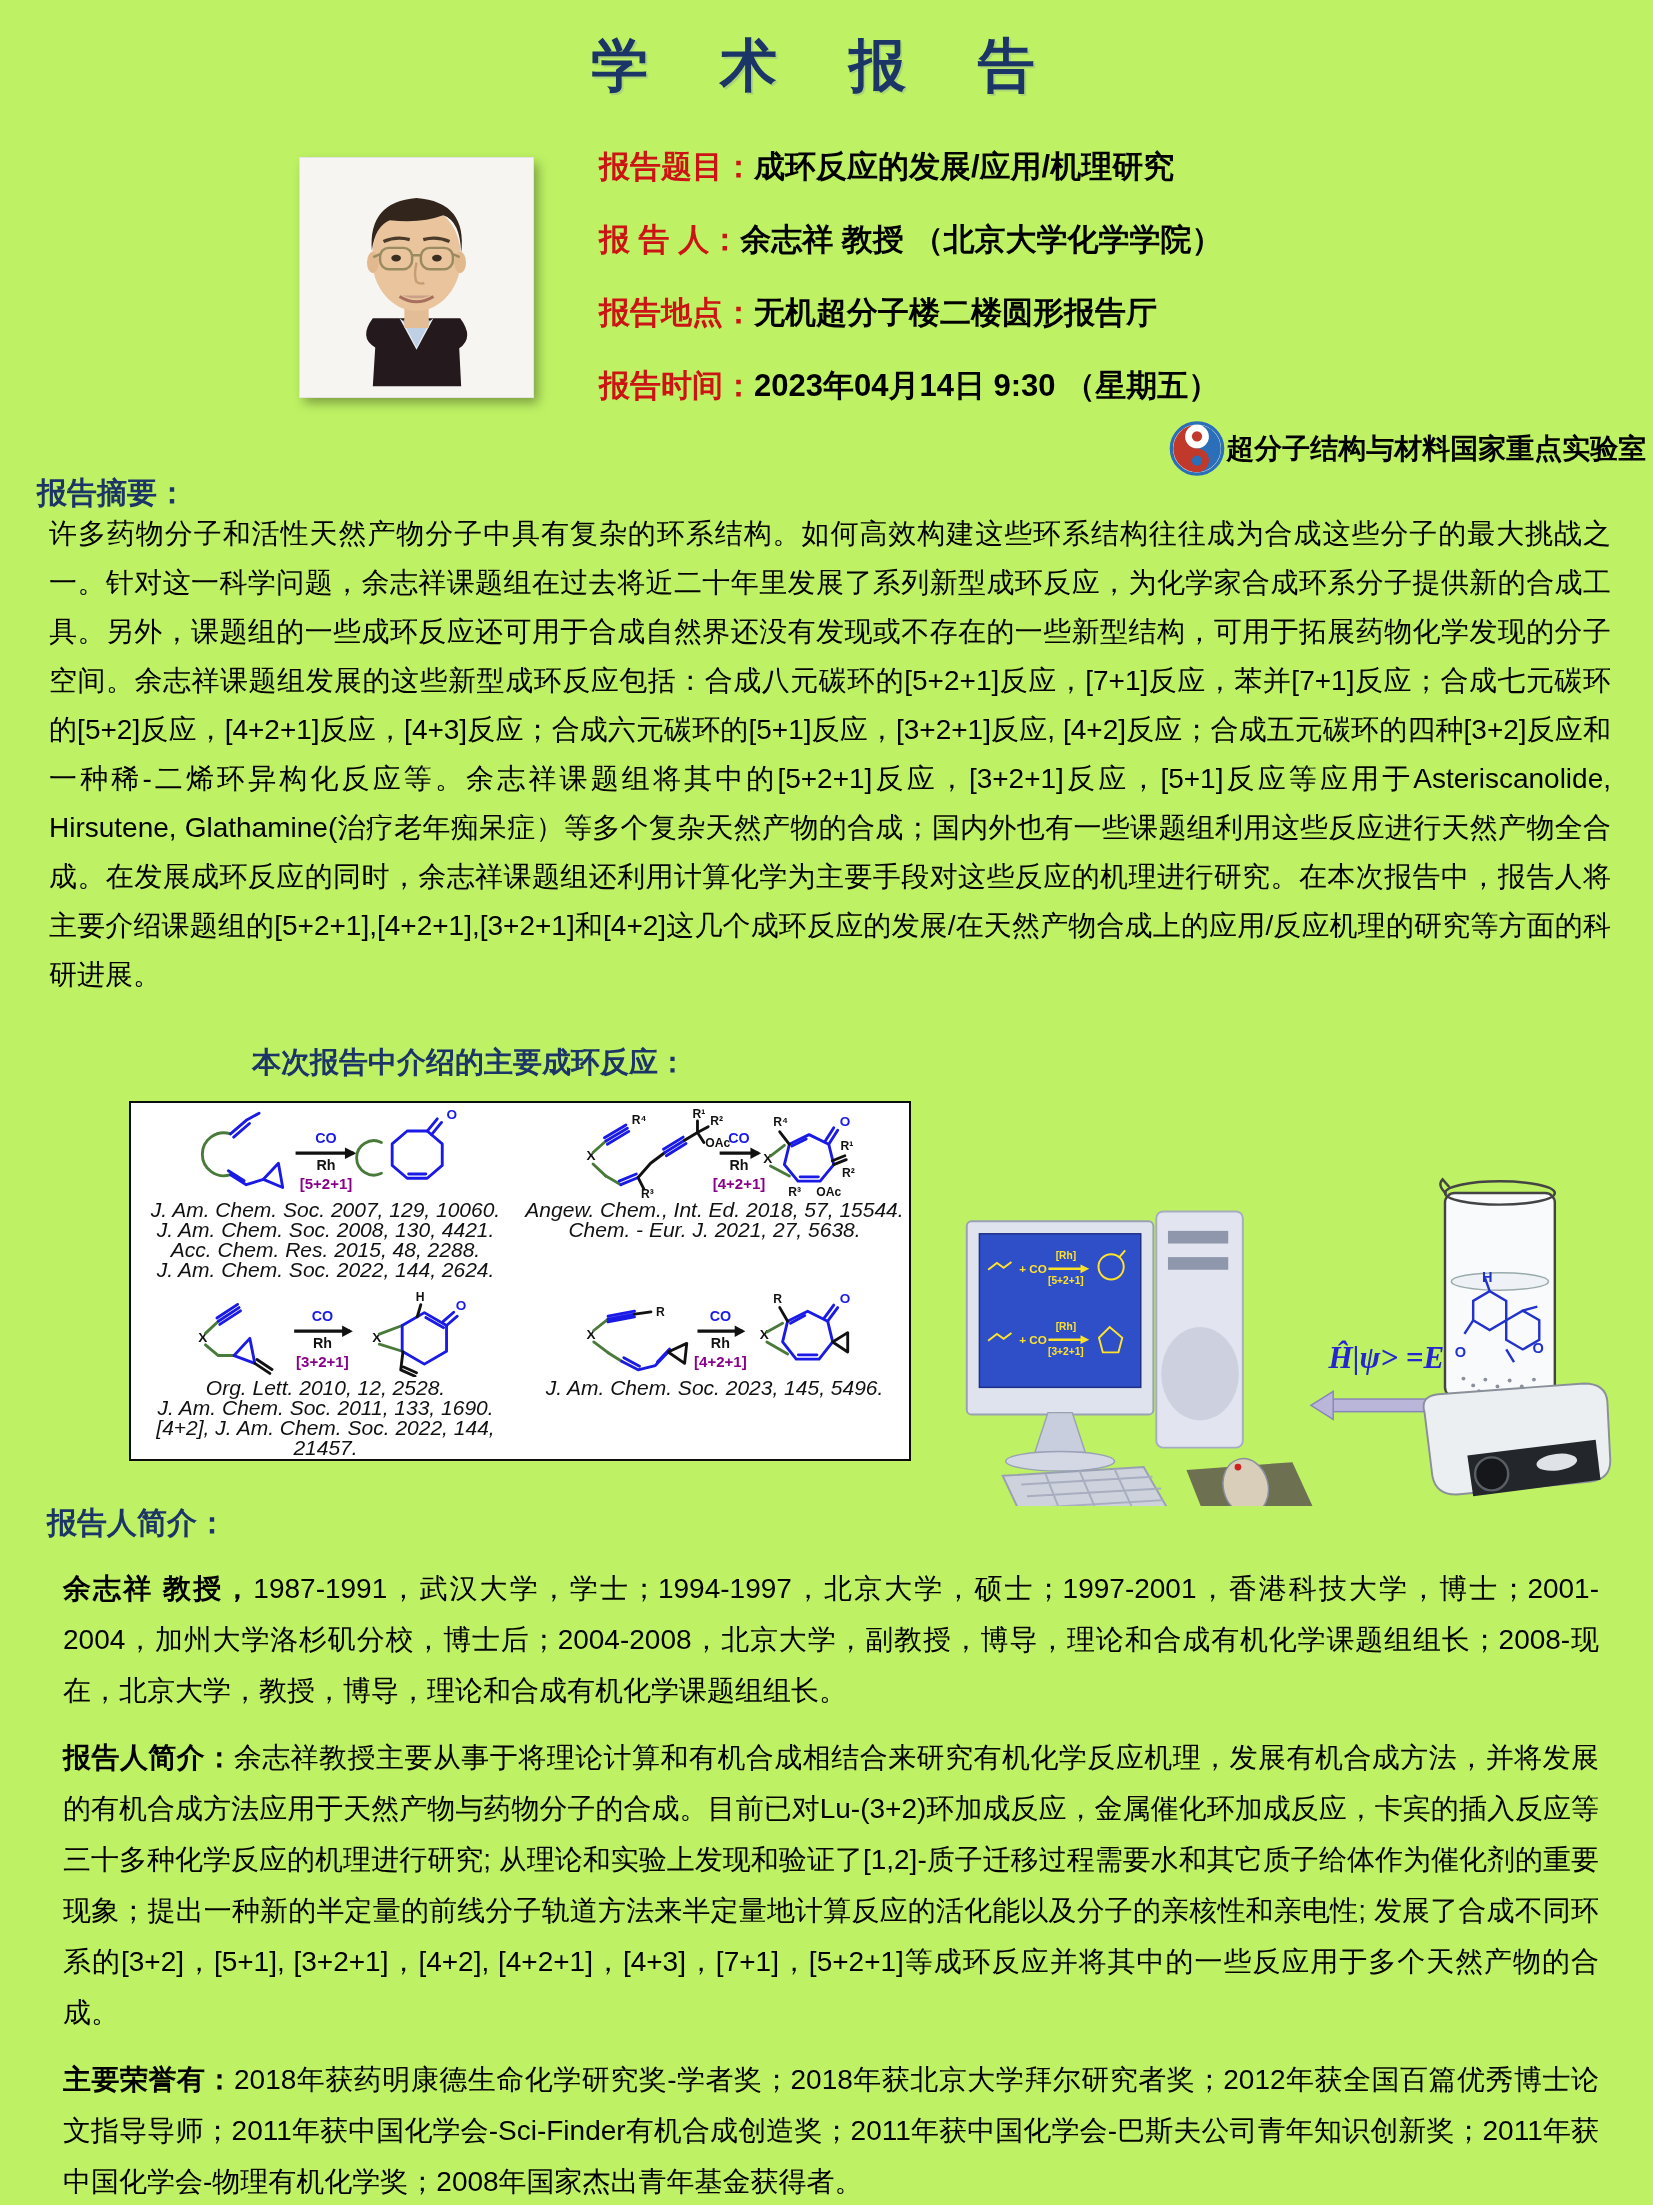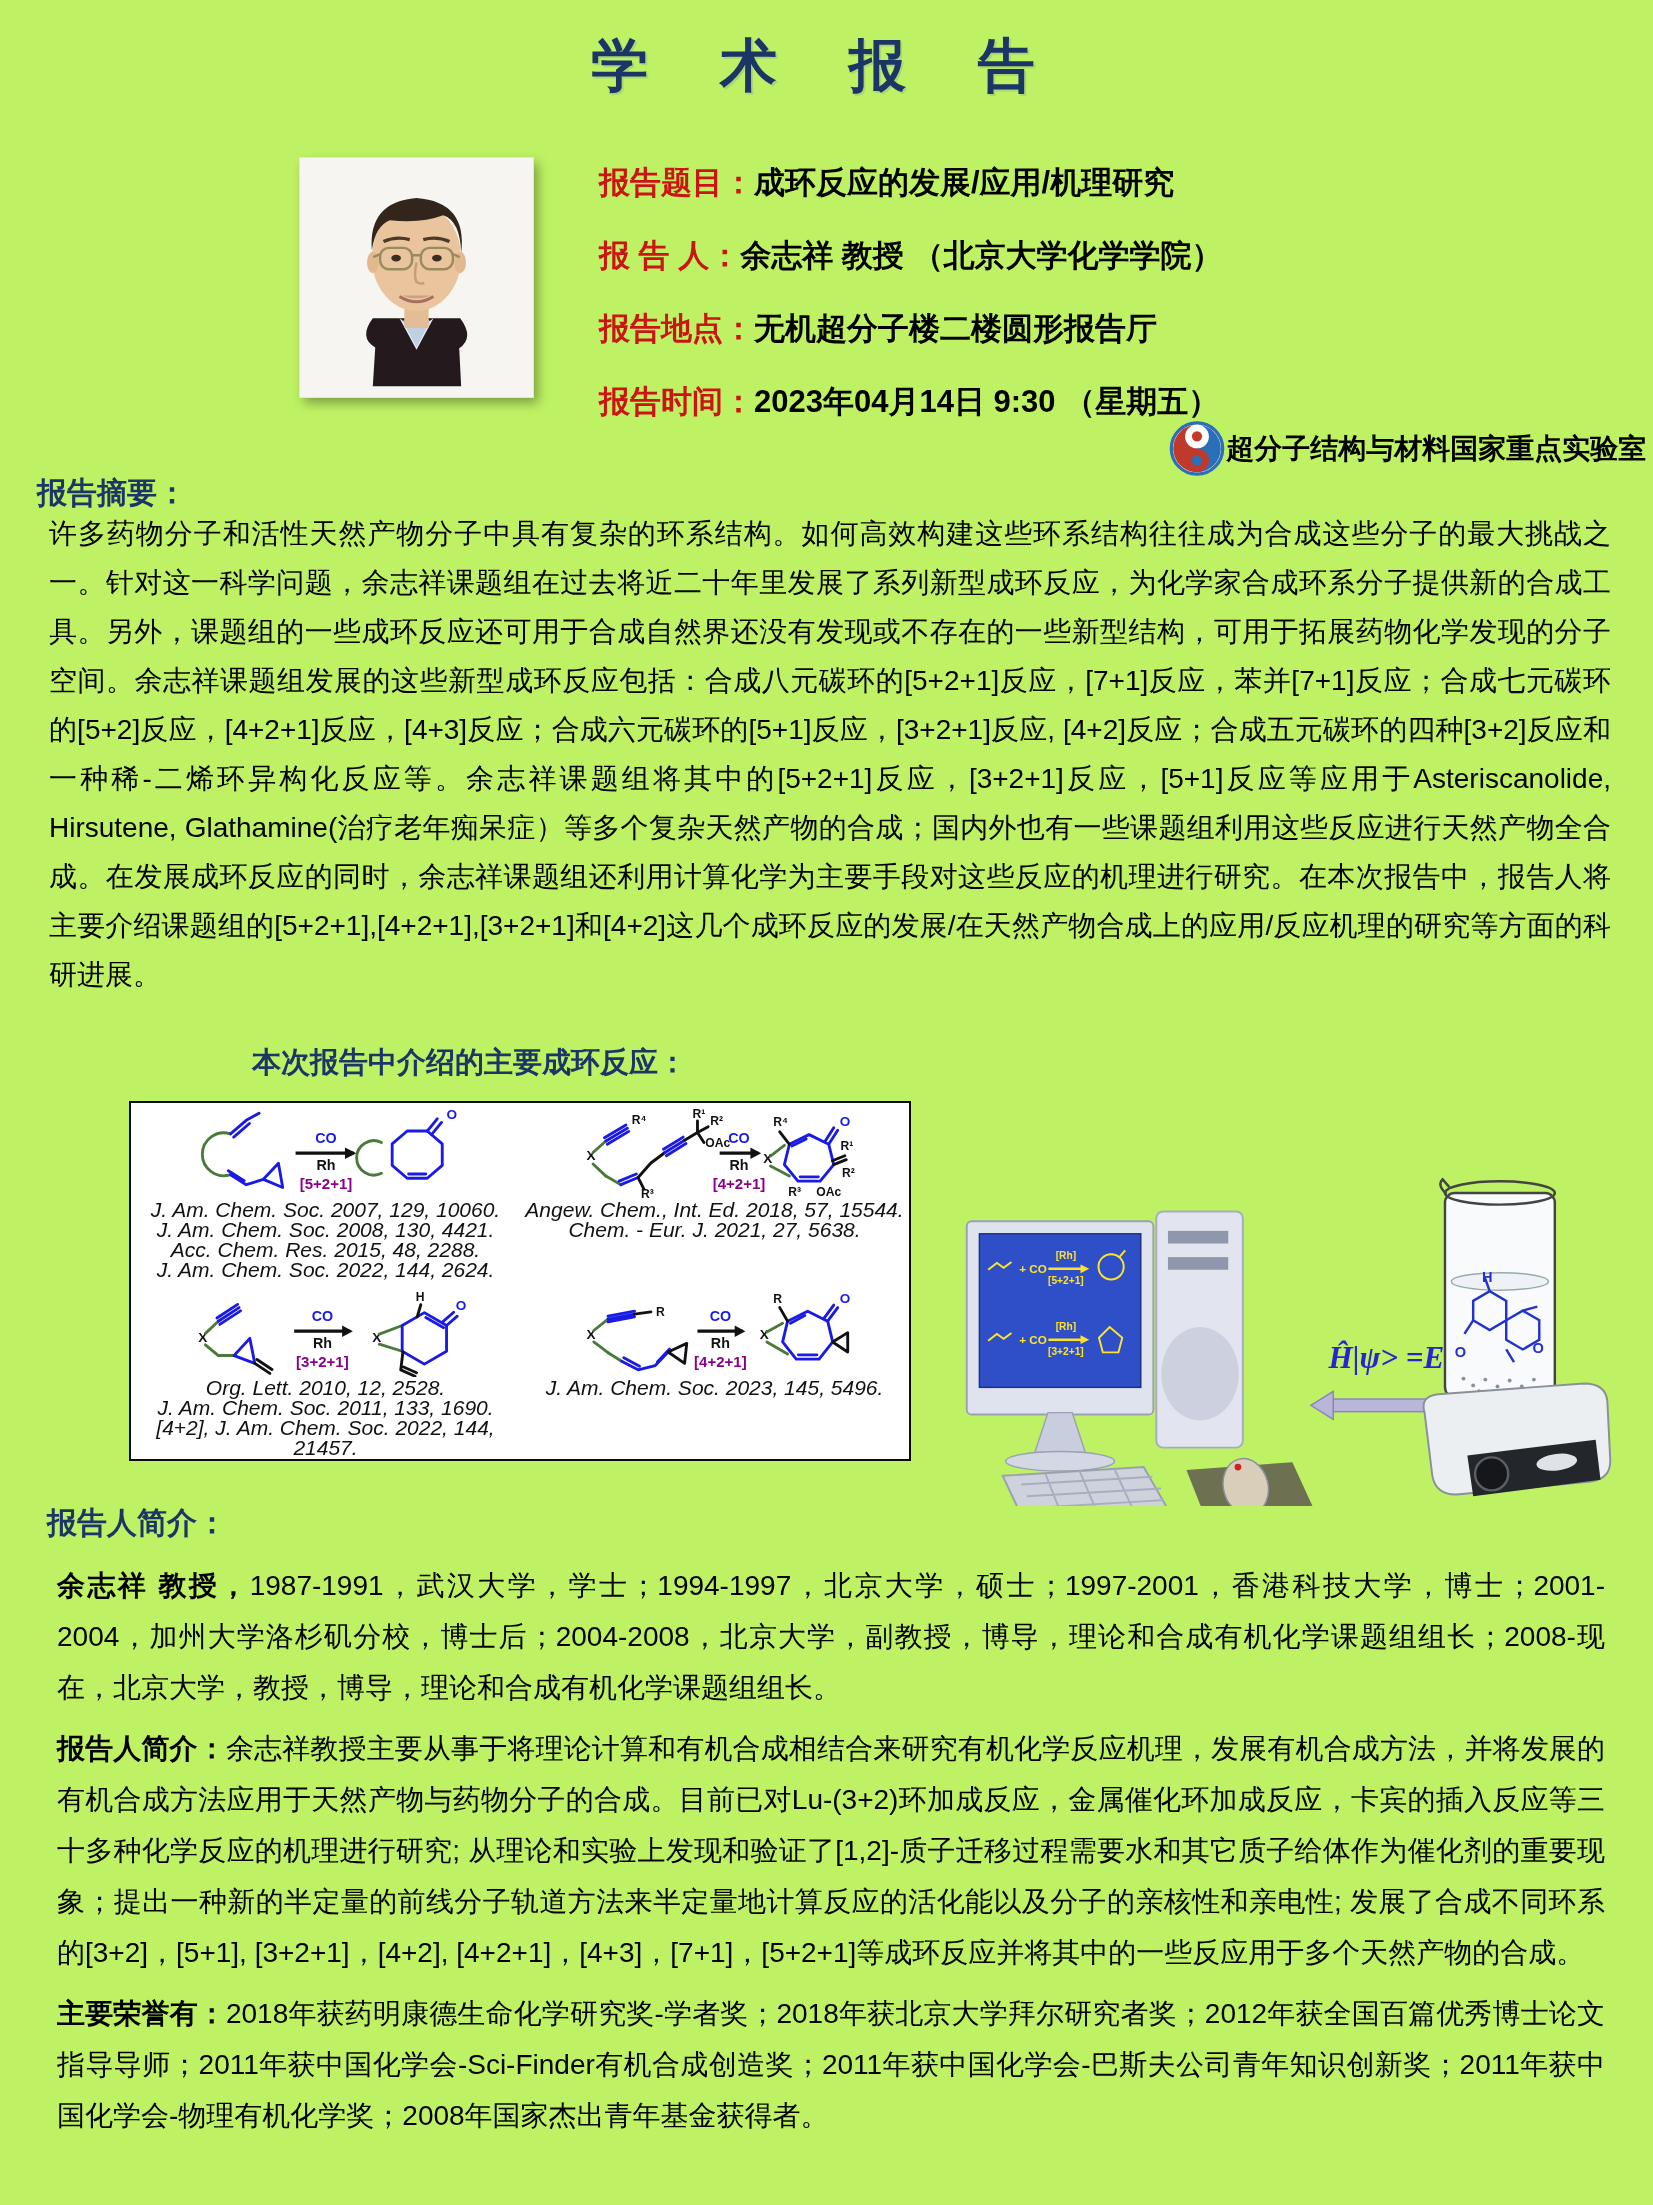--- a/index.html
+++ b/index.html
@@ -4,41 +4,41 @@
 <style>
   html,body{margin:0;padding:0;background:#ffffff;}
   .page{position:relative;width:1654px;height:2205px;background:#bef264;overflow:hidden;
         font-family:"Liberation Sans","DejaVu Sans",sans-serif;color:#000;}
   .page-title{position:absolute;top:28px;left:0;width:100%;text-align:center;
         font-size:57px;font-weight:900;letter-spacing:28px;color:#1b3566;
         text-shadow:1.9px 1.9px 0 rgba(120,130,160,.25);}
   .photo{position:absolute;left:299px;top:157px;width:233px;height:239px;background:#f7f7f5;
         box-shadow:4.9px 5.8px 10.7px rgba(0,0,0,.35);border:0.5px solid #e3e3e3;}
   .photo svg{display:block;width:100%;height:100%;}
-  .details{position:absolute;left:599px;top:162px;width:1040px;}
+  .details{position:absolute;left:599px;top:146px;width:1040px;}
   .detail-row{display:flex;align-items:flex-start;height:73px;}
   .detail-label{font-size:31px;font-weight:900;color:#cc1414;white-space:pre;}
   .detail-value{font-size:31px;font-weight:700;color:#000;white-space:pre;}
   .lab-line{position:absolute;right:7.8px;top:419px;display:flex;align-items:center;gap:1px;}
   .lab-name{font-size:28px;font-weight:900;color:#000;font-family:"Liberation Serif","DejaVu Serif",serif;}
   .sec-heading{font-size:30px;font-weight:900;color:#1b3566;}
   .abstract-heading{position:absolute;left:37px;top:453px;margin-top:20px;}
   .abstract-body{position:absolute;left:49px;top:509px;width:1562px;
         font-size:28px;line-height:49px;text-align:justify;color:#000;}
   .figure-caption{position:absolute;left:252px;top:1043px;font-size:29px;font-weight:900;color:#1b3566;}
   .figure-box{position:absolute;left:129px;top:1101px;width:778px;height:356px;border:2.4px solid #0d0d0d;
         background:#fff;display:grid;grid-template-columns:1fr 1fr;grid-template-rows:1fr 1fr;}
   .scheme{display:flex;flex-direction:column;align-items:center;justify-content:flex-start;padding-top:2.9px;}
   .scheme svg{display:block;}
   .cites{margin-top:1px;text-align:center;}
   .cite{font-size:21px;line-height:20px;font-style:italic;color:#111;}
   .illustration{position:absolute;left:924px;top:1121px;width:729px;height:385px;}
   .bottom{position:absolute;left:47px;top:1498px;width:1568px;}
   .bio-heading{display:block;margin-bottom:13px;line-height:49px;}
-  .para{font-size:28px;line-height:51px;text-align:justify;color:#000;margin:10px;}
+  .para{font-size:28px;line-height:51px;text-align:justify;color:#000;margin:16px;}
   .lead{font-weight:900;}
   
   .g{stroke:#4a7a3a;stroke-width:8;fill:none;stroke-linecap:round;stroke-linejoin:round;}
   .b{stroke:#1a1ae6;stroke-width:8;fill:none;stroke-linecap:round;stroke-linejoin:round;}
   .k{stroke:#111;stroke-width:8;fill:none;stroke-linecap:round;stroke-linejoin:round;}
   .arr{stroke:#111;stroke-width:9;}
   .t-co{fill:#1a1ae6;font-size:40px;font-weight:900;}
   .t-rh{fill:#111;font-size:40px;font-weight:900;}
   .t-tag{fill:#8b008b;font-size:42px;font-weight:900;}
   .t-x{fill:#111;font-size:38px;font-weight:900;}

